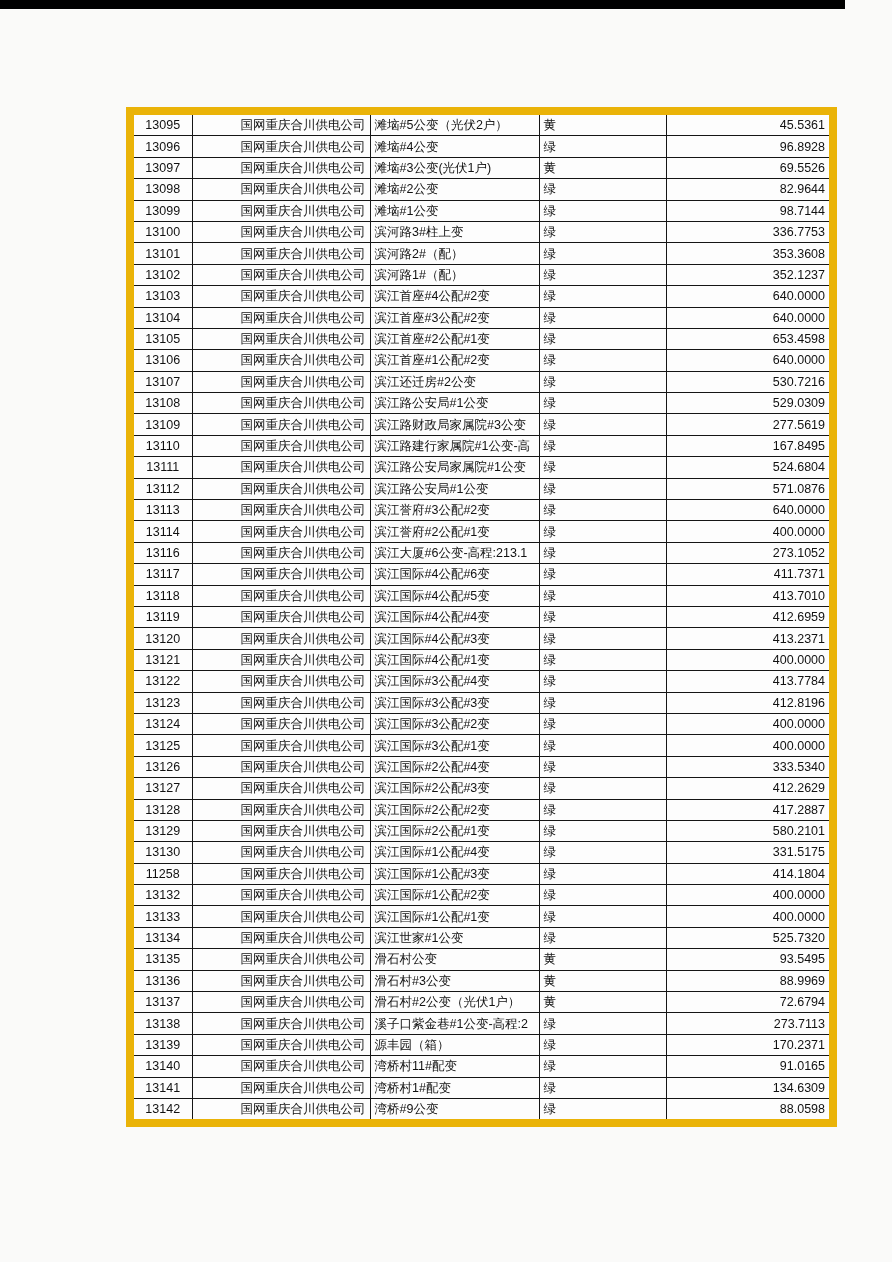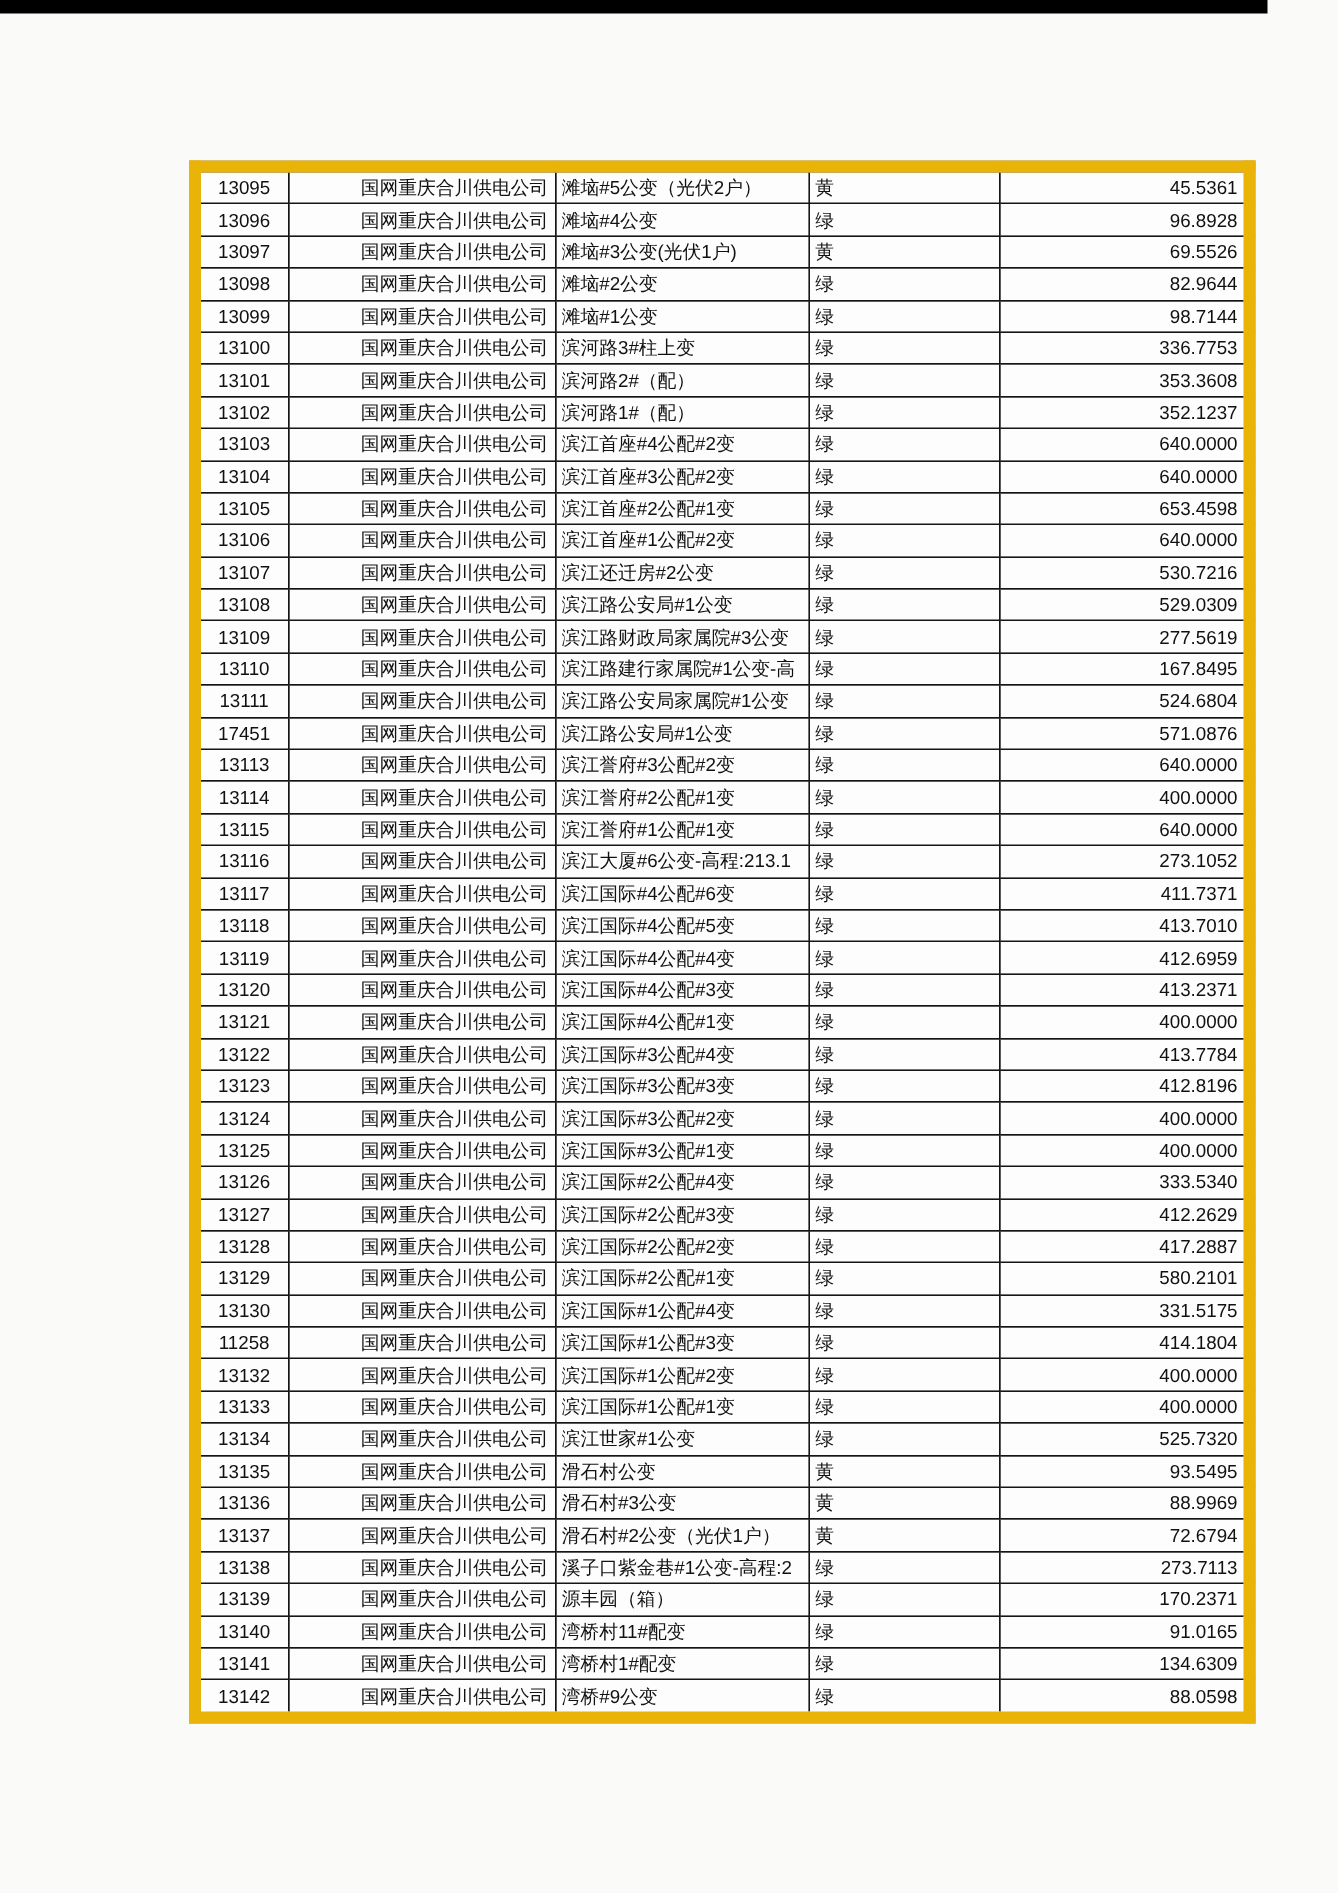--- a/index.html
+++ b/index.html
@@ -175,46 +175,39 @@
         <td class="c-val">167.8495</td>
       </tr>
       <tr>
         <td class="c-id">13111</td>
         <td class="c-comp">国网重庆合川供电公司</td>
         <td class="c-dev">滨江路公安局家属院#1公变</td>
         <td class="c-status">绿</td>
         <td class="c-val">524.6804</td>
       </tr>
       <tr>
-        <td class="c-id">17451</td>
+        <td class="c-id">13112</td>
         <td class="c-comp">国网重庆合川供电公司</td>
         <td class="c-dev">滨江路公安局#1公变</td>
         <td class="c-status">绿</td>
         <td class="c-val">571.0876</td>
       </tr>
       <tr>
         <td class="c-id">13113</td>
         <td class="c-comp">国网重庆合川供电公司</td>
         <td class="c-dev">滨江誉府#3公配#2变</td>
         <td class="c-status">绿</td>
         <td class="c-val">640.0000</td>
       </tr>
       <tr>
         <td class="c-id">13114</td>
         <td class="c-comp">国网重庆合川供电公司</td>
         <td class="c-dev">滨江誉府#2公配#1变</td>
         <td class="c-status">绿</td>
         <td class="c-val">400.0000</td>
-      </tr>
-      <tr>
-        <td class="c-id">13115</td>
-        <td class="c-comp">国网重庆合川供电公司</td>
-        <td class="c-dev">滨江誉府#1公配#1变</td>
-        <td class="c-status">绿</td>
-        <td class="c-val">640.0000</td>
       </tr>
       <tr>
         <td class="c-id">13116</td>
         <td class="c-comp">国网重庆合川供电公司</td>
         <td class="c-dev">滨江大厦#6公变-高程:213.1</td>
         <td class="c-status">绿</td>
         <td class="c-val">273.1052</td>
       </tr>
       <tr>
         <td class="c-id">13117</td>

